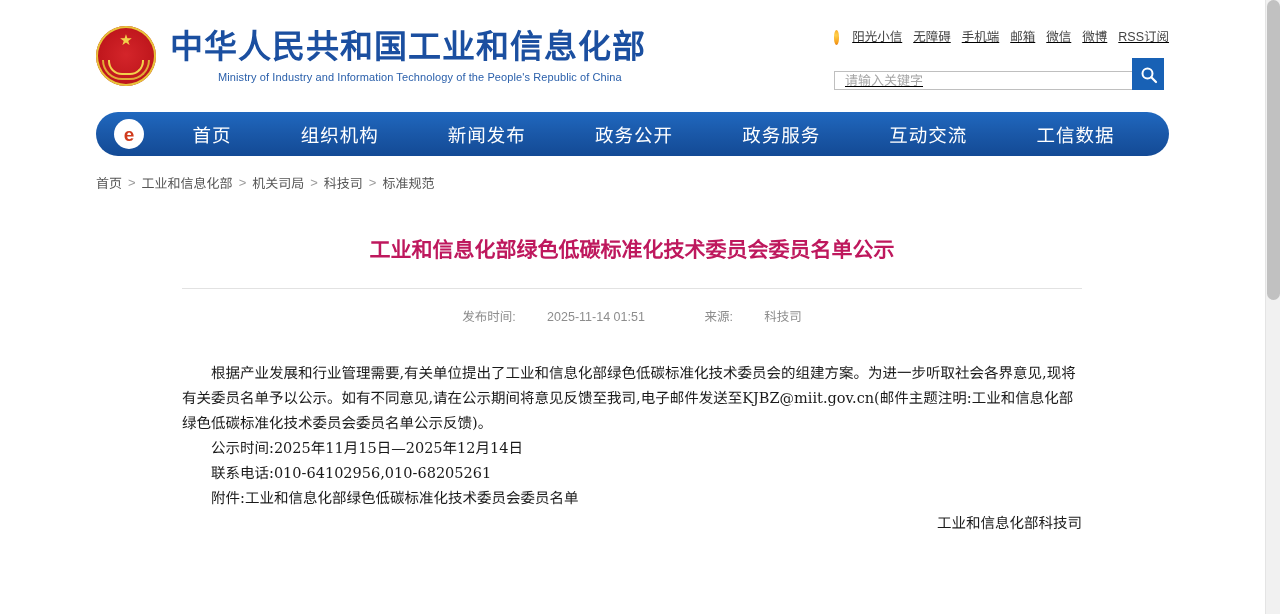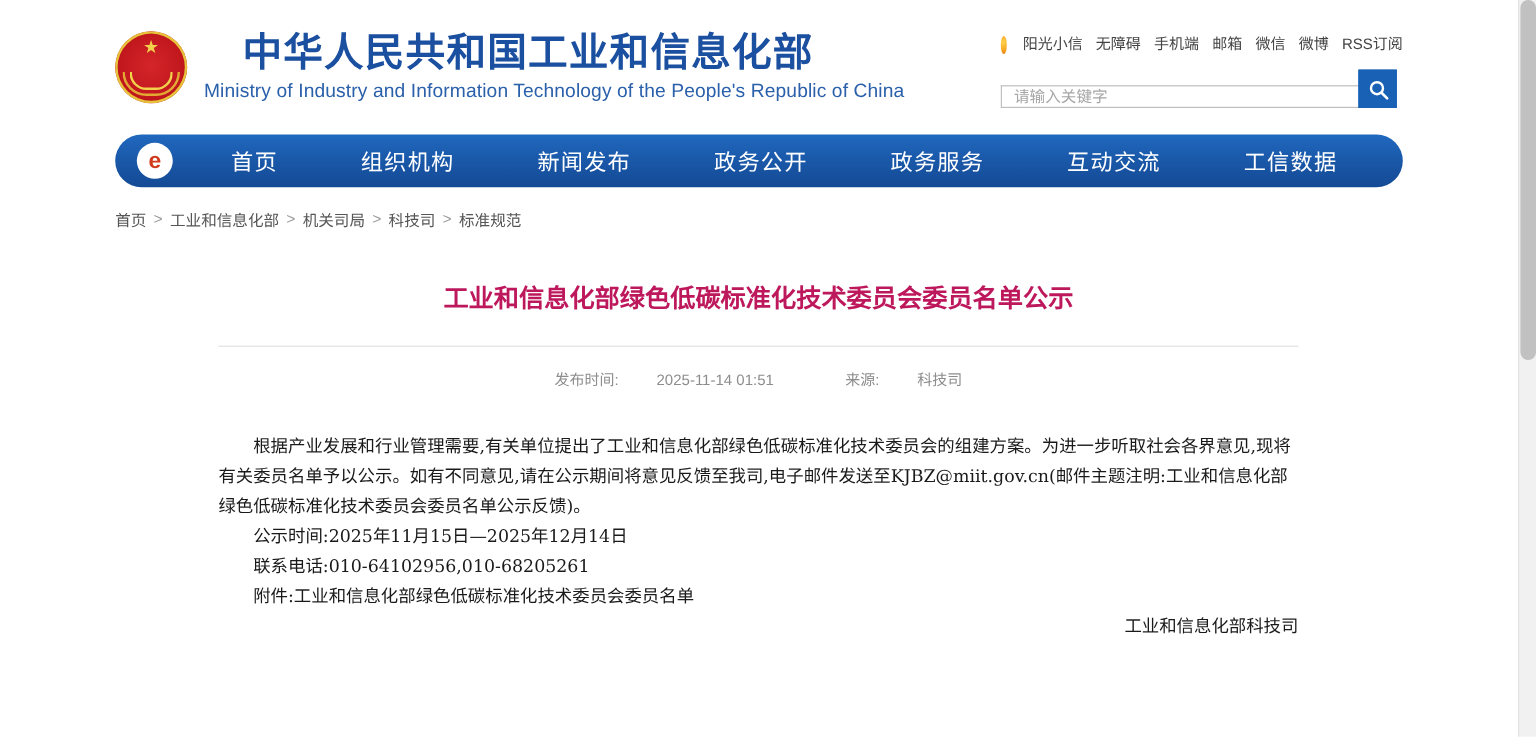--- a/index.html
+++ b/index.html
@@ -49,29 +49,29 @@
   .emblem-wheat {
     position: absolute; left: 6px; right: 6px; bottom: 6px; height: 20px;
     border: 2px solid #e8c33a; border-top: none; border-radius: 0 0 22px 22px;
     opacity: .85;
   }
   .title-block { line-height: 1; }
   .site-title-cn {
     color: #1b4fa0; font-size: 33px; font-weight: bold; letter-spacing: 1px;
     font-family: "Liberation Sans", "DejaVu Sans", sans-serif;
     white-space: nowrap;
-    margin-left: 32px;
   }
   .site-title-en {
-    color: #2b60ab; font-size: 16px; margin-top: 9px; letter-spacing: .1px;
+    color: #2b60ab; font-size: 11px; margin-top: 9px; letter-spacing: .1px;
     white-space: nowrap;
+    margin-left: 48px;
   }
 
   .header-right {
-    position: absolute; right: 96px; top: 26px; width: 335px;
+    position: absolute; right: 96px; top: 26px; width: 335px; text-decoration: underline;
   }
   .top-links {
     display: flex; align-items: center; justify-content: flex-end;
     gap: 11px; font-size: 12.5px; color: #444;
   }
   .top-links a { color: #444; text-decoration: none; white-space: nowrap; }
   .sun-icon {
     width: 15px; height: 15px; border-radius: 50%;
     background: radial-gradient(circle at 40% 35%, #ffd24d 0%, #f7a01c 70%, #e07b10 100%);
     display: inline-block; margin-right: 2px; position: relative; top: 2px;

